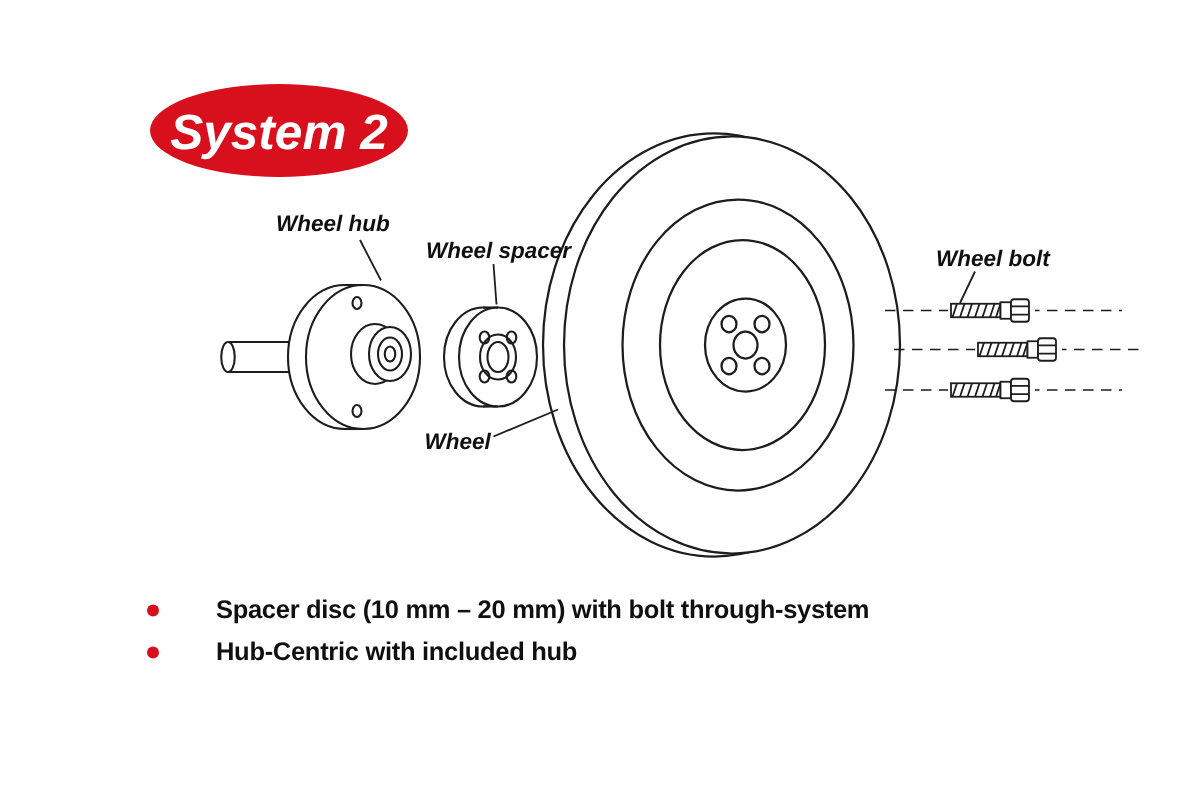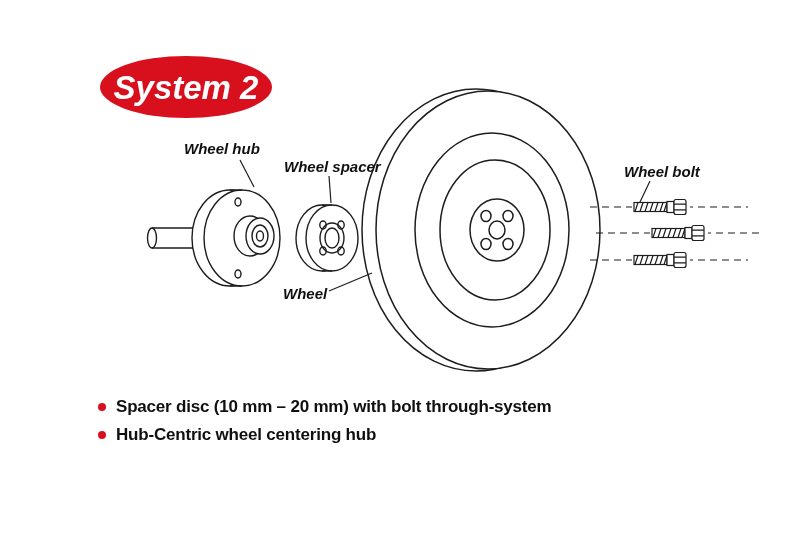--- a/index.html
+++ b/index.html
@@ -28,20 +28,21 @@
   }
   .bullets {
     position: absolute;
     left: 98px;
     top: 393px;
   }
   .bullet-row {
     display: flex;
     align-items: center;
     height: 28px;
+    gap: 28px;
   }
   .dot {
     width: 8px;
     height: 8px;
     border-radius: 50%;
     background: #d8101d;
     margin-right: 10px;
     flex: 0 0 auto;
   }
   .bullet-text {
@@ -145,17 +146,17 @@
     <text x="624" y="177" class="part-label">Wheel bolt</text>
   </svg>
 
   <div class="bullets">
     <div class="bullet-row">
       <span class="dot"></span>
       <span class="bullet-text">Spacer disc (10 mm – 20 mm) with bolt through-system</span>
     </div>
     <div class="bullet-row">
       <span class="dot"></span>
-      <span class="bullet-text">Hub-Centric wheel centering hub</span>
+      <span class="bullet-text">Hub-Centric with included hub</span>
     </div>
   </div>
 
 </div>
 
 </body></html>

